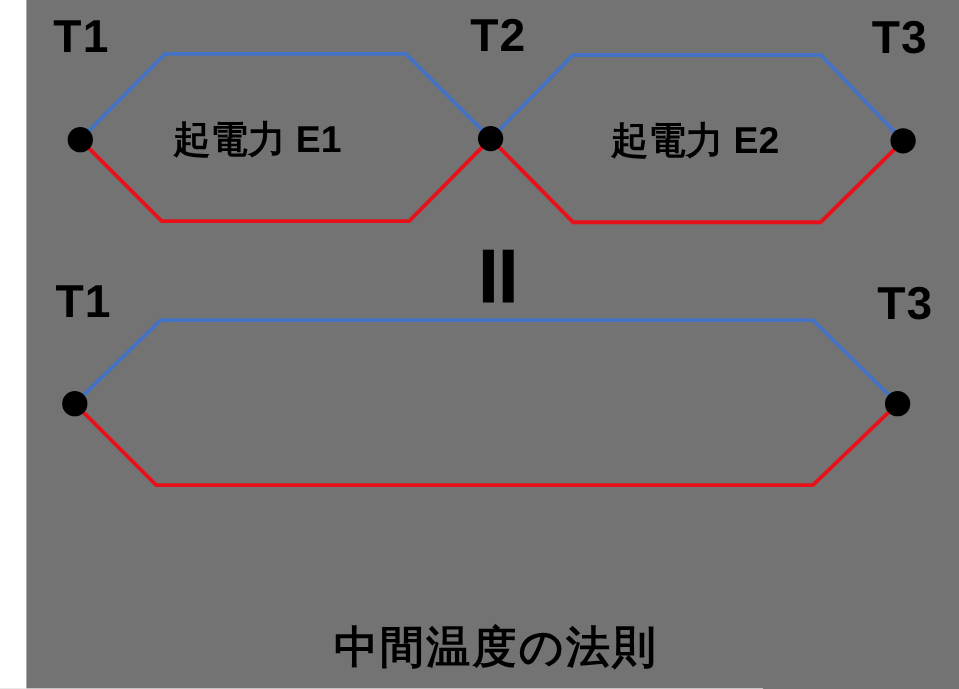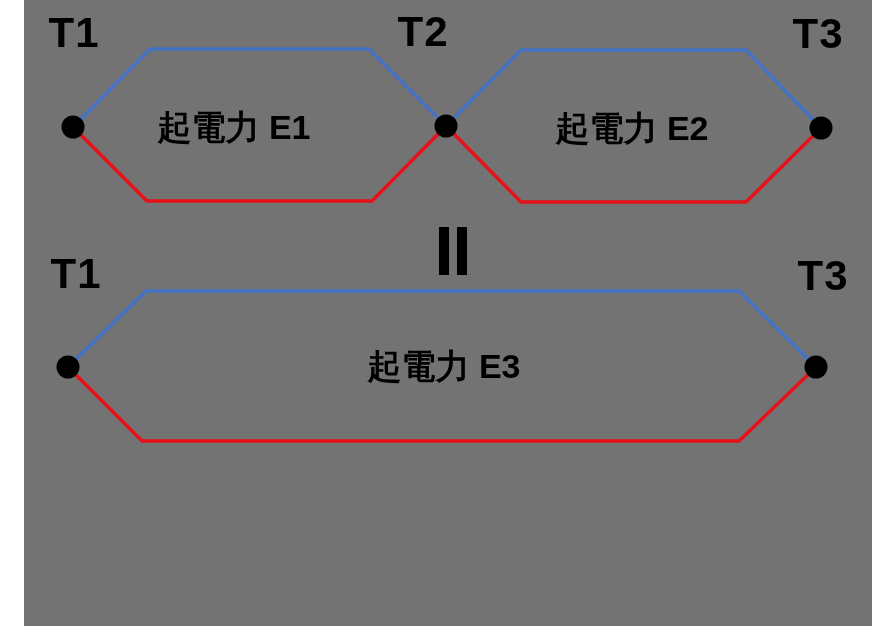--- a/index.html
+++ b/index.html
@@ -62,31 +62,31 @@
     <polyline class="wire wire-red" points="44,367 118,441 715,441 792,367"></polyline>
 
     <circle class="dot" cx="49" cy="127" r="11.5"></circle>
     <circle class="dot" cx="422" cy="126" r="11.5"></circle>
     <circle class="dot" cx="797" cy="128" r="11.5"></circle>
     <circle class="dot" cx="44" cy="367" r="11.5"></circle>
     <circle class="dot" cx="792" cy="367" r="11.5"></circle>
   </svg>
 
   <div class="lbl junction-label" style="left:50px;top:33px;">T1</div>
-  <div class="lbl junction-label" style="left:399px;top:32px;">T2</div>
+  <div class="lbl junction-label" style="left:429px;top:32px;">T2</div>
   <div class="lbl junction-label" style="left:794px;top:34px;">T3</div>
 
   <div class="lbl loop-label" style="left:210px;top:127px;">起電力 E1</div>
   <div class="lbl loop-label" style="left:608px;top:128px;text-align:center;">起電力 E2</div>
 
   <div class="equivalence">
     <div class="bar"></div>
     <div class="bar"></div>
   </div>
 
   <div class="lbl junction-label" style="left:52px;top:274px;">T1</div>
   <div class="lbl junction-label" style="left:799px;top:276px;">T3</div>
 
-  <div class="lbl loop-label" style="left:420px;top:366px;">起電力 E3</div>
 
 
+  <div class="lbl page-title" style="left:427px;top:589px;">中間温度の法則</div>
 
 </div>
 
 </body></html>

